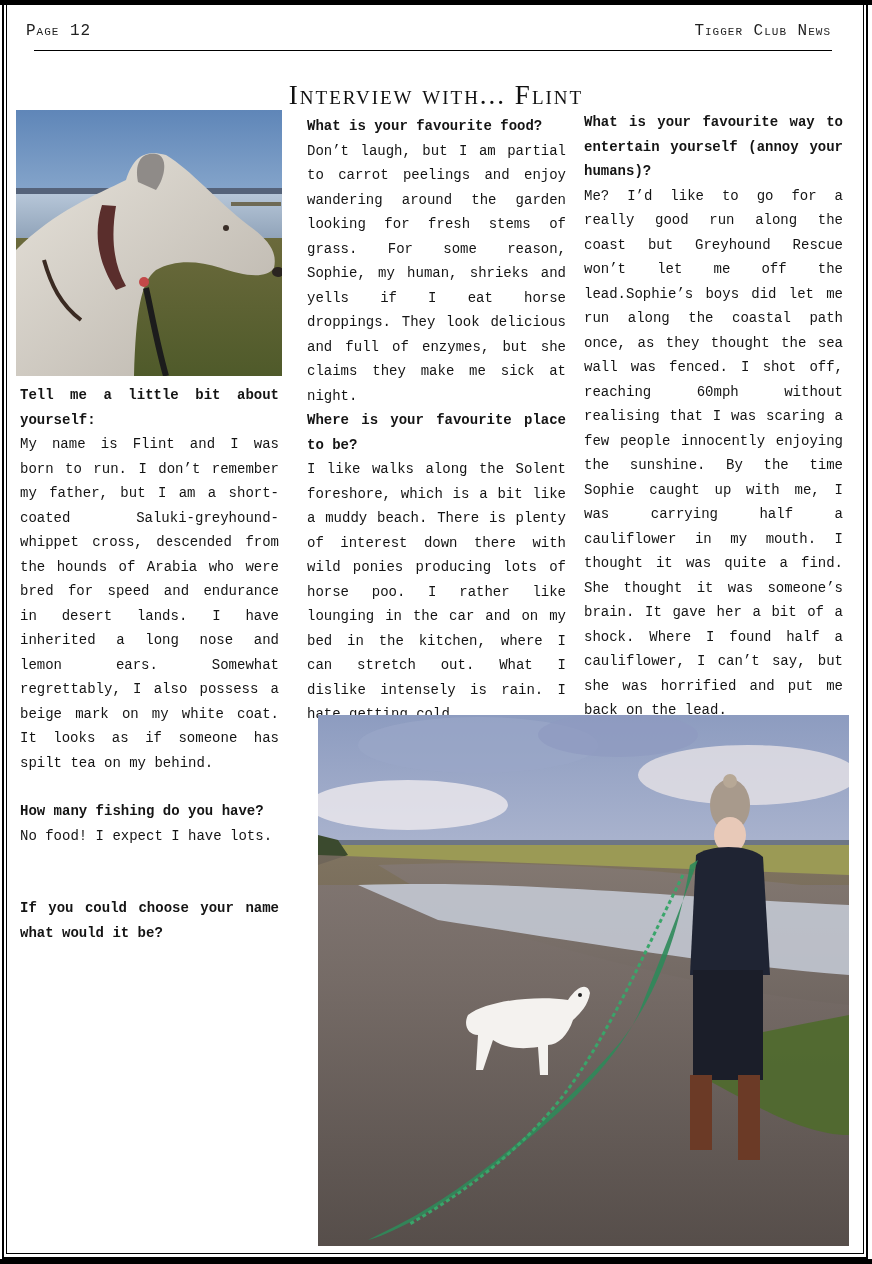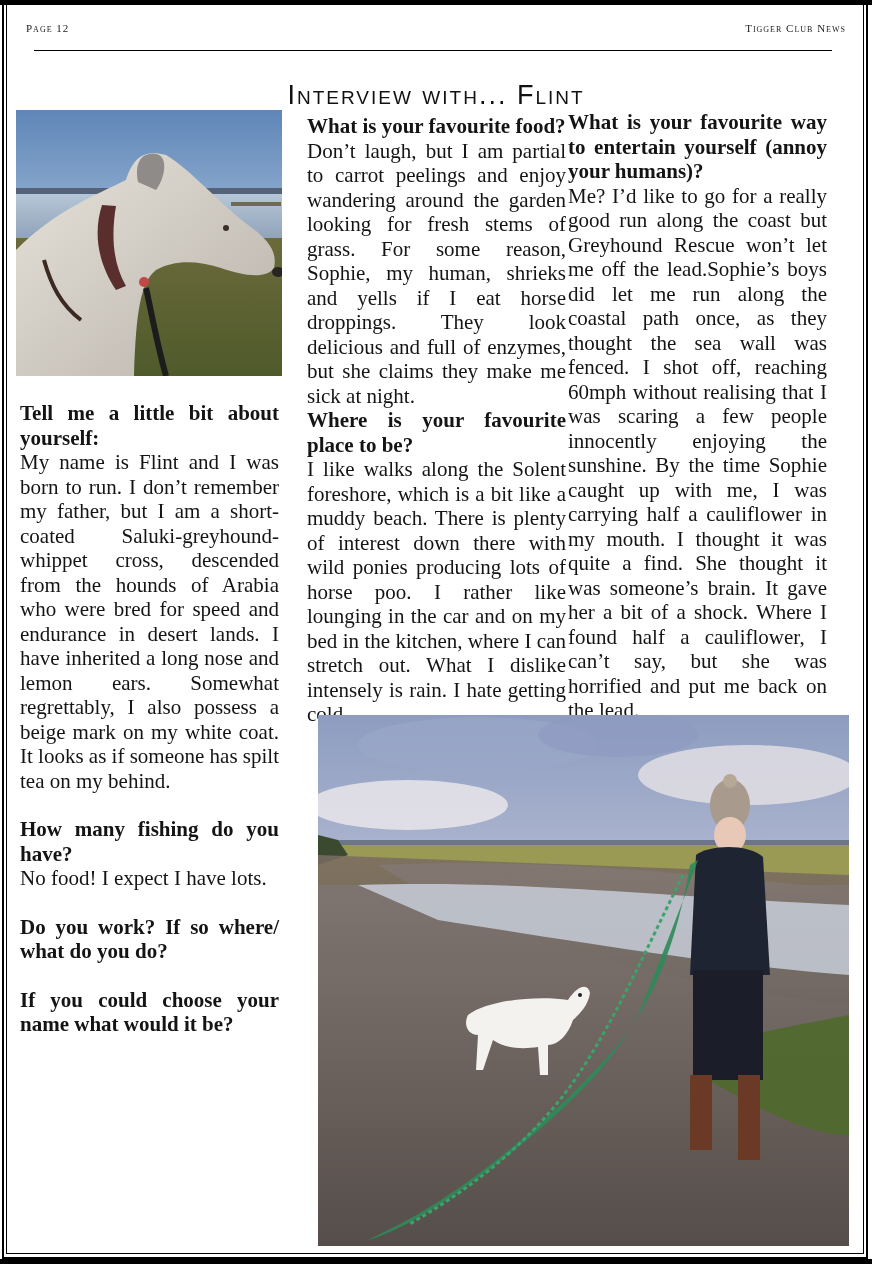--- a/index.html
+++ b/index.html
@@ -2,36 +2,36 @@
 <html><head>
 <meta charset="utf-8">
 <style>
   html, body { margin: 0; padding: 0; background: #ffffff; }
   body { width: 872px; height: 1264px; position: relative; overflow: hidden; font-family: "Liberation Sans", sans-serif; color: #111; }
   .frame-top { position: absolute; left: 0; top: 0; width: 872px; height: 5px; background: #000; }
   .frame-outer { position: absolute; left: 2px; top: 4px; width: 866px; height: 1255px; border-left: 2px solid #000; border-right: 2px solid #000; border-bottom: 2px solid #000; box-sizing: border-box; }
   .frame-inner { position: absolute; left: 6px; top: 4px; width: 858px; height: 1250px; border-left: 1px solid #000; border-right: 1px solid #000; border-bottom: 1px solid #000; box-sizing: border-box; }
   .frame-bottom { position: absolute; left: 0; top: 1259px; width: 872px; height: 5px; background: #000; }
 
-  .hdr { position: absolute; top: 22px; font-family: Liberation Serif, serif; font-size: 11px; font-variant: small-caps; letter-spacing: 1px; color: #222; }
+  .hdr { position: absolute; top: 22px; font-family: Liberation Mono, monospace; font-size: 16px; font-variant: small-caps; letter-spacing: 1px; color: #222; }
   .hdr-left { left: 26px; }
-  .hdr-right { right: 26px; }
+  .hdr-right { right: 41px; }
   .hdr-rule { position: absolute; left: 34px; width: 798px; top: 50px; height: 1px; background: #000; }
-  .title { position: absolute; left: 0; width: 872px; top: 62px; text-align: center; font-family: Liberation Sans, sans-serif; font-size: 27px; font-variant: small-caps; letter-spacing: 2px; font-weight: 400; color: #111; }
+  .title { position: absolute; left: 0; width: 872px; top: 62px; text-align: center; font-family: Liberation Serif, serif; font-size: 27px; font-variant: small-caps; letter-spacing: 2px; font-weight: 400; color: #111; }
 
   .photo { position: absolute; overflow: hidden; }
   .photo svg { display: block; width: 100%; height: 100%; }
 
-  .col { position: absolute; font-family: Liberation Serif, serif; font-size: 21px; line-height: 24.5px; text-align: justify; color: #141414; }
+  .col { position: absolute; font-family: Liberation Mono, monospace; font-size: 14px; line-height: 24.5px; text-align: justify; color: #141414; }
   .col p { margin: 0; }
   .col .q { font-weight: bold; }
   .col .gap { height: 24px; }
-  .col1 { left: 20px; top: 401px; width: 259px; }
+  .col1 { left: 20px; top: 383px; width: 259px; }
   .col2 { left: 307px; top: 114px; width: 259px; }
-  .col3 { left: 568px; top: 110px; width: 259px; }
+  .col3 { left: 584px; top: 110px; width: 259px; }
 </style>
 </head>
 <body>
 
 <div class="frame-top"></div>
 <div class="frame-outer"></div>
 <div class="frame-inner"></div>
 <div class="frame-bottom"></div>
 
 <div class="hdr hdr-left">Page 12</div>
@@ -77,21 +77,20 @@
   </svg>
 </div>
 
 <div class="col col1">
   <p class="q">Tell me a little bit about yourself:</p>
   <p>My name is Flint and I was born to run. I don’t remember my father, but I am a short-coated Saluki-greyhound-whippet cross, descended from the hounds of Arabia who were bred for speed and endurance in desert lands. I have inherited a long nose and lemon ears. Somewhat regrettably, I also possess a beige mark on my white coat. It looks as if someone has spilt tea on my behind.</p>
   <div class="gap"></div>
   <p class="q">How many fishing do you have?</p>
   <p>No food! I expect I have lots.</p>
   <div class="gap"></div>
-  <p class="q">Do you work? If so where/ what do you do?</p>
   <div class="gap"></div>
   <p class="q"> If you could choose your name what would it be?</p>
 </div>
 
 <div class="col col2">
   <p class="q">What is your favourite food?</p>
   <p>Don’t laugh, but I am partial to carrot peelings and enjoy wandering around the garden looking for fresh stems of grass. For some reason, Sophie, my human, shrieks and yells if I eat horse droppings. They look delicious and full of enzymes, but she claims they make me sick at night.</p>
   <p class="q">Where is your favourite place to be?</p>
   <p>I like walks along the Solent foreshore, which is a bit like a muddy beach. There is plenty of interest down there with wild ponies producing lots of horse poo. I rather like lounging in the car and on my bed in the kitchen, where I can stretch out. What I dislike intensely is rain. I hate getting cold.</p>
 </div>

